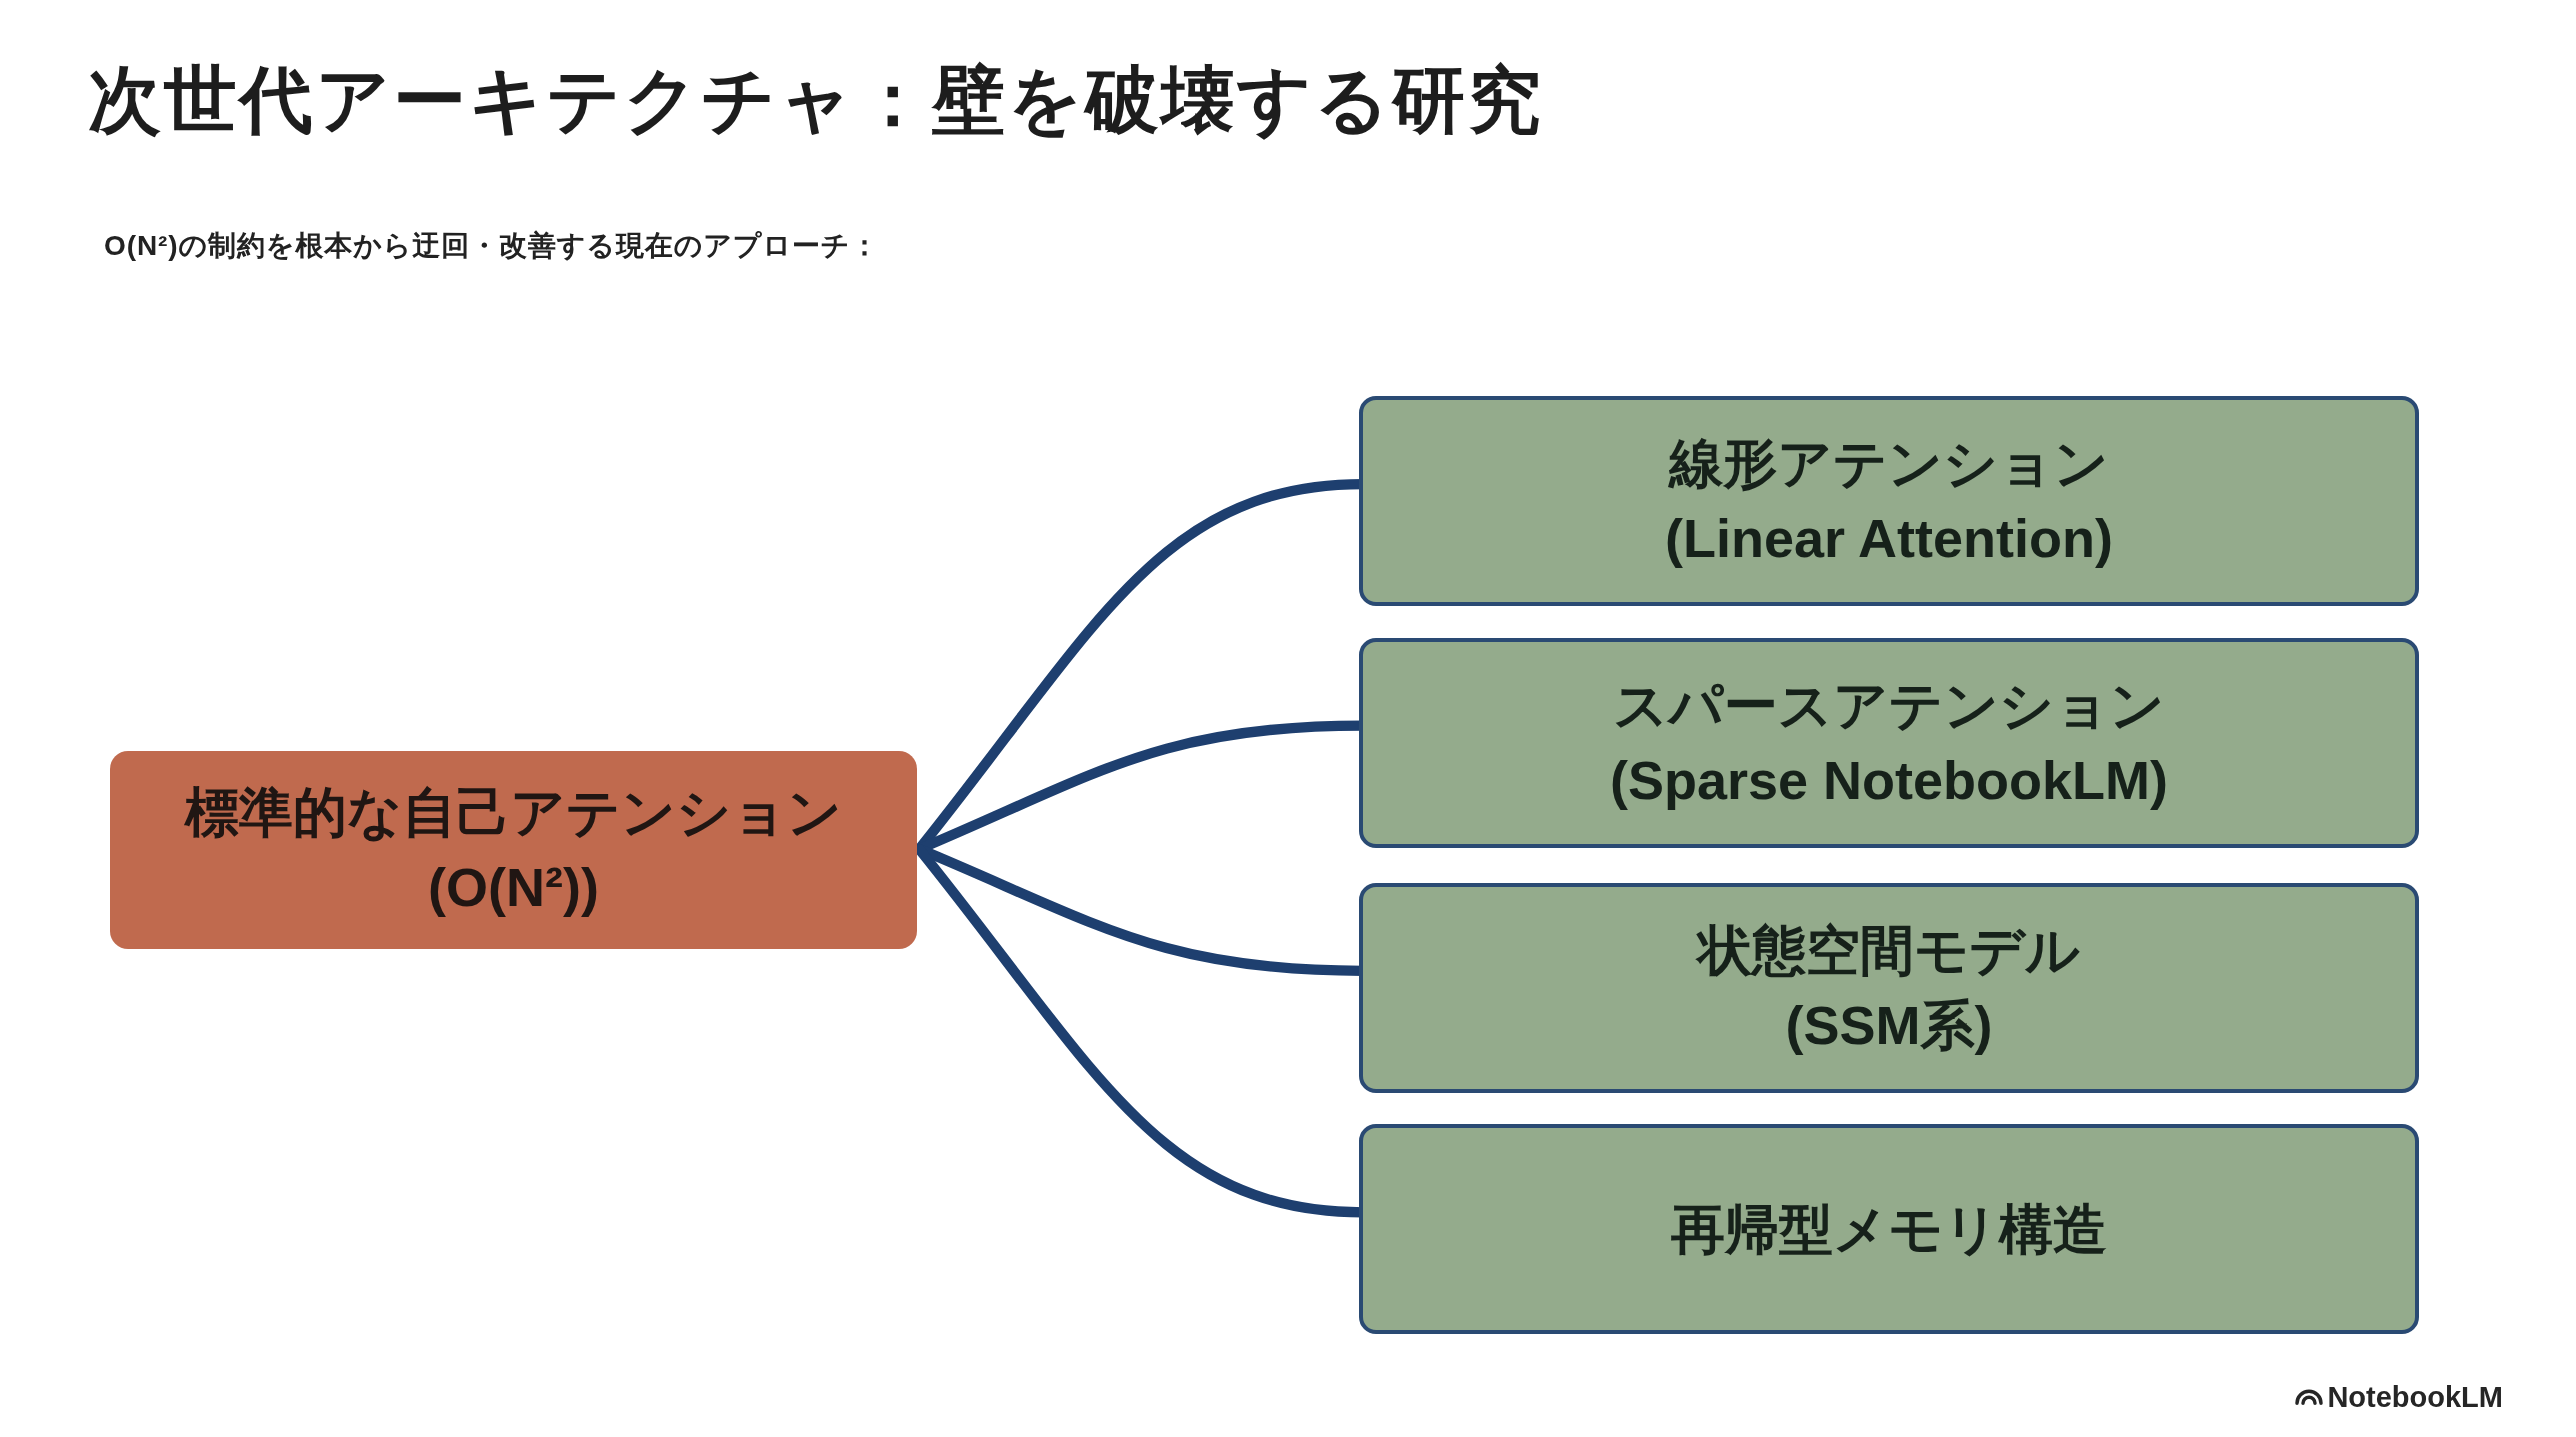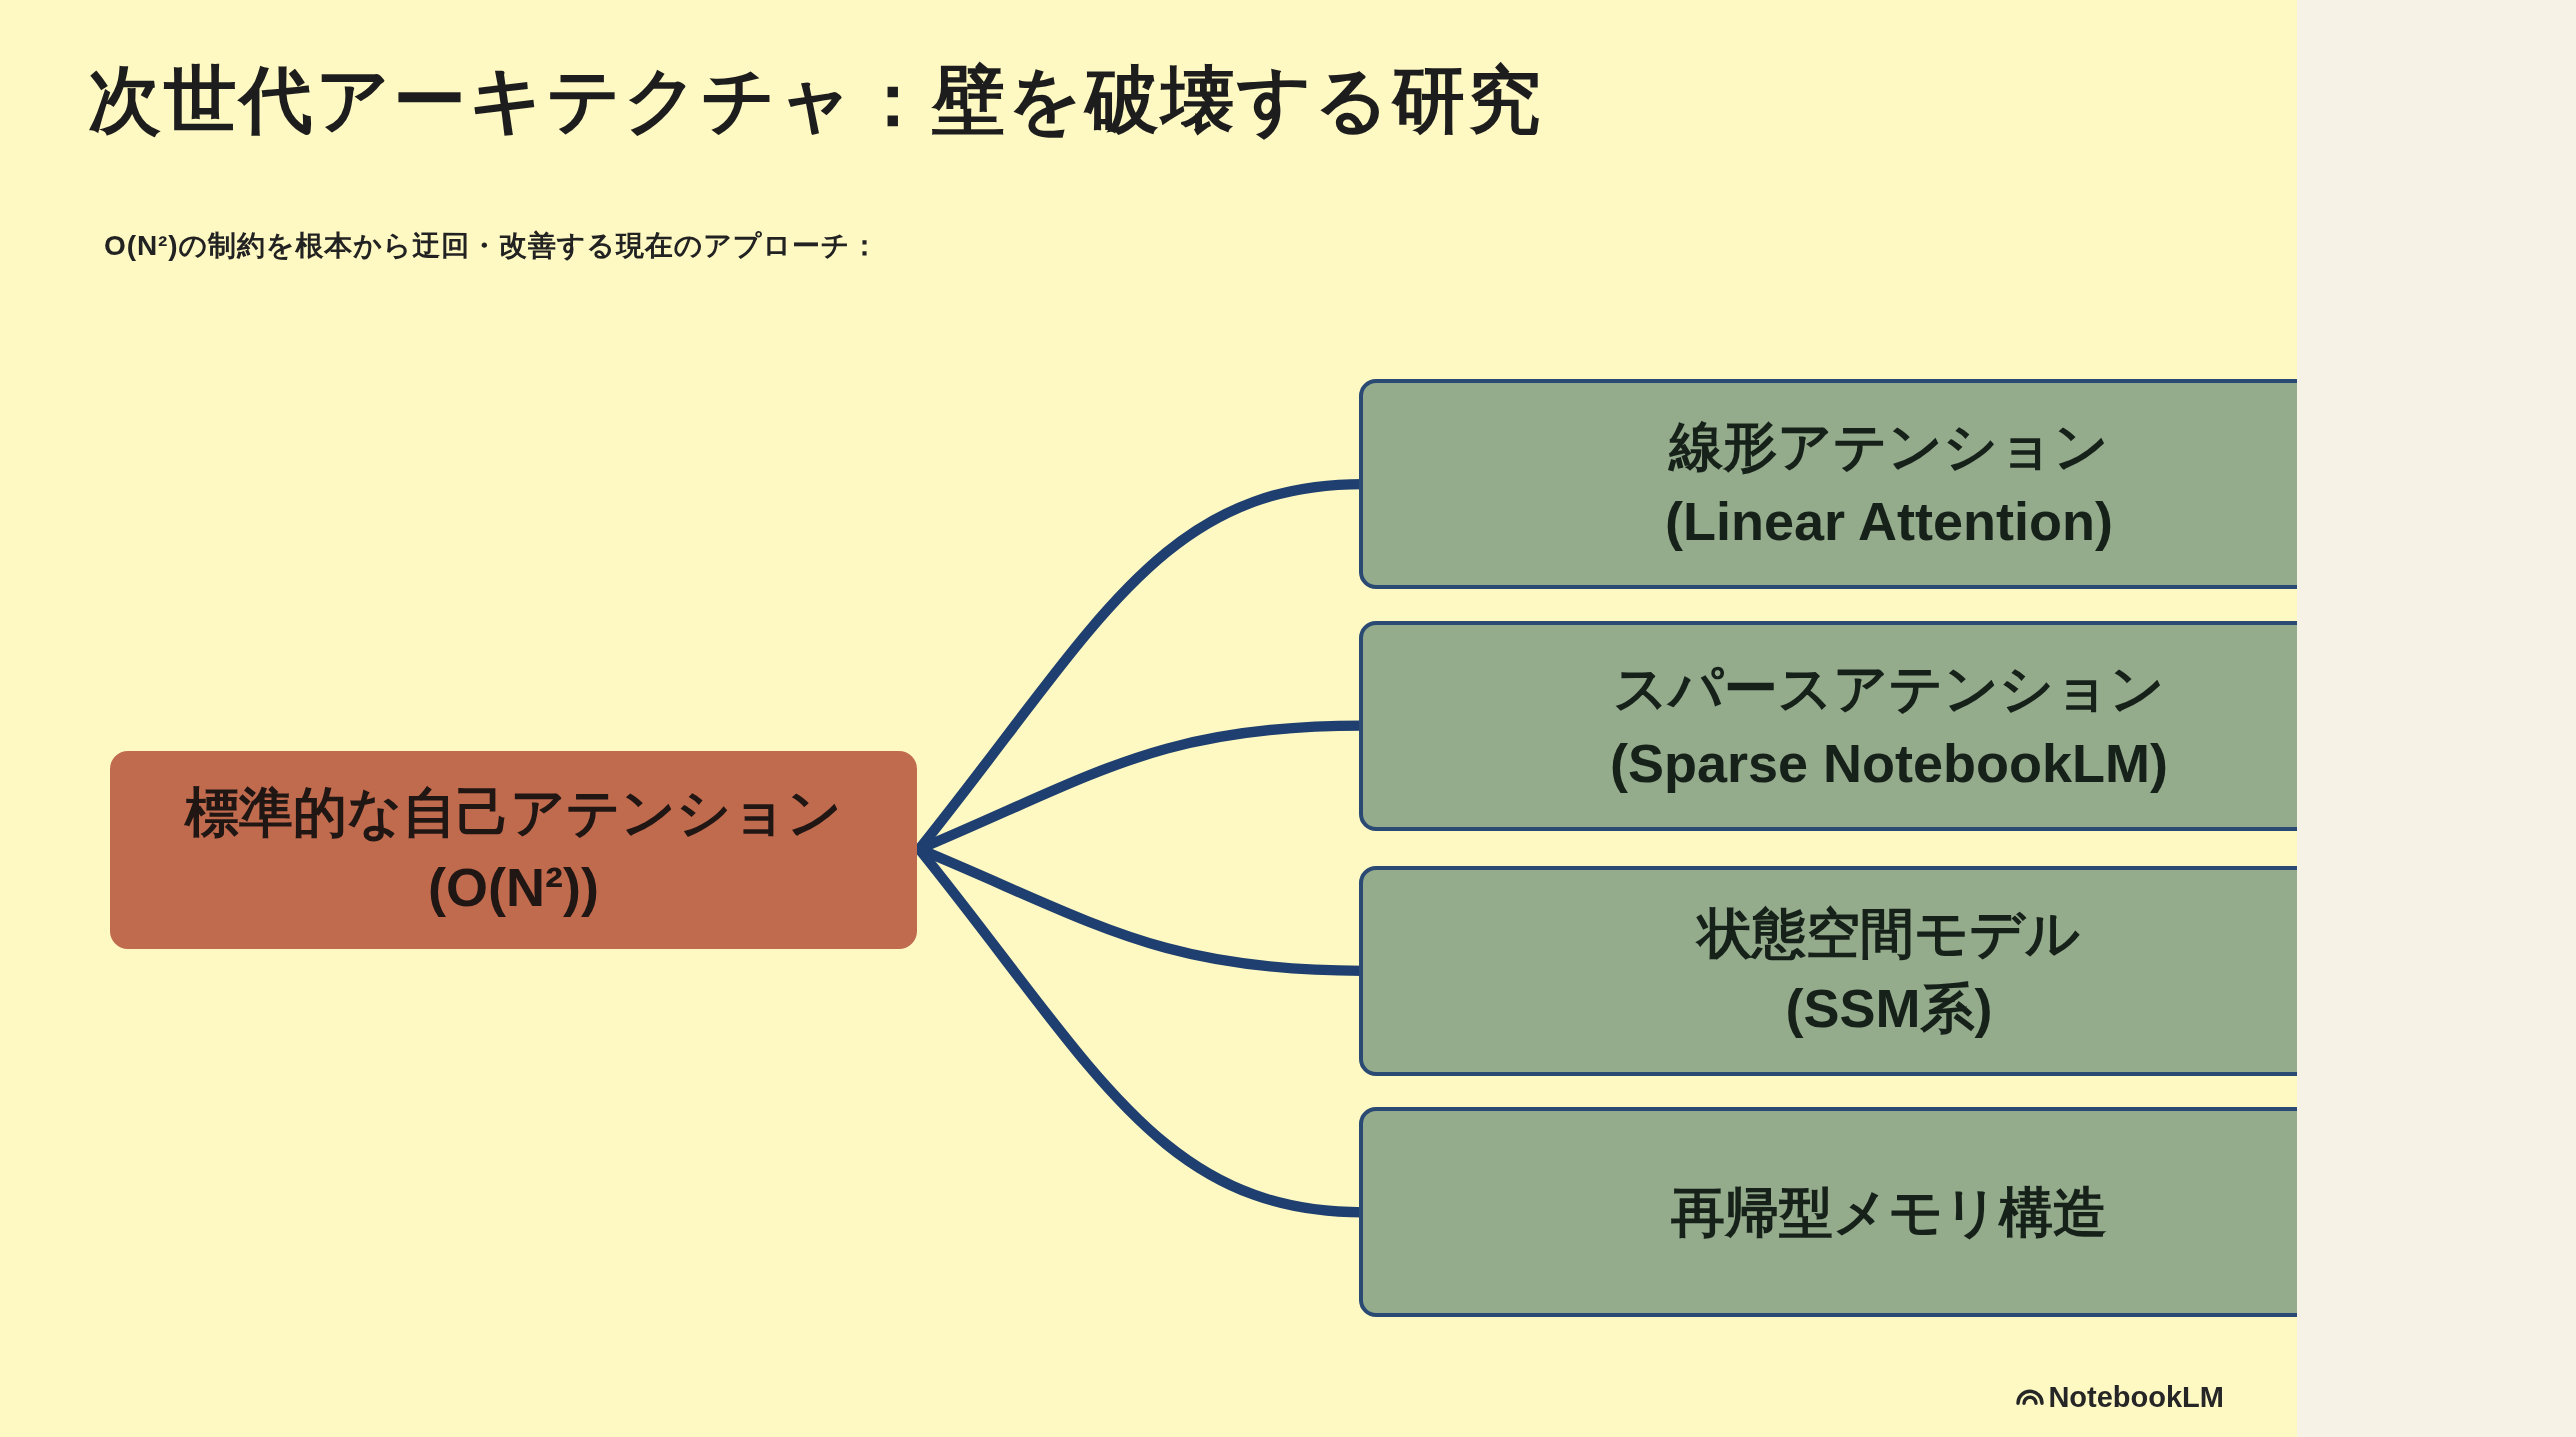--- a/index.html
+++ b/index.html
@@ -4,24 +4,24 @@
 <style>
   * { margin:0; padding:0; box-sizing:border-box; }
   html, body { width:2576px; height:1438px; }
   body {
     background:#f6f2e5;
     font-family:"Liberation Sans","DejaVu Sans",sans-serif;
     color:#1d1d1d;
   }
   .slide {
     position:relative;
-    width:2297px;
+    width:2576px;
     height:1438px;
     overflow:hidden;
-    background:#fef9c3;
+    background:#ffffff;
   }
   .title {
     position:absolute;
     left:88px;
     top:52px;
     font-size:73px;
     font-weight:800;
     letter-spacing:2.8px;
     color:#1d1d1d;
   }
@@ -63,20 +63,21 @@
   }
   .target {
     left:1359px;
     width:1060px;
     height:210px;
     background:#94ab8c;
     border:4.7px solid #2a4a73;
     border-radius:17px;
     font-size:54px;
     color:#16211a;
+    margin-top:17px;
   }
   .t0 { top:379px; }
   .t1 { top:621px;border-radius:17px; }
   .t2 { top:866px; }
   .t3 { top:1107px; }
   .footer {
     position:absolute;
     right:73px;
     bottom:24px;
     display:flex;

